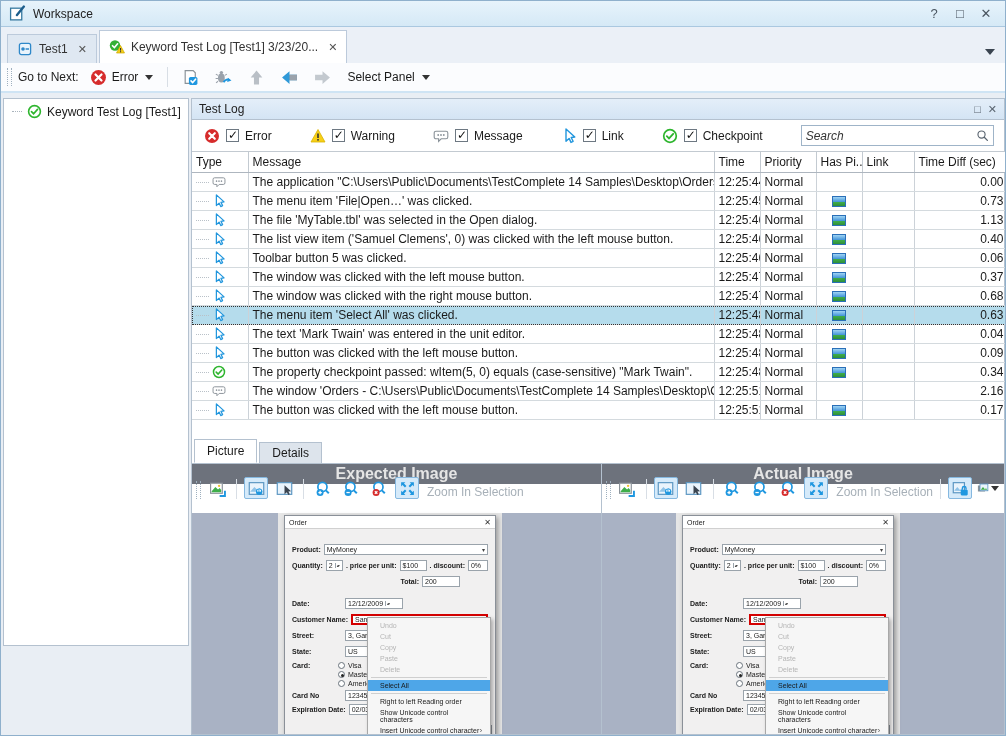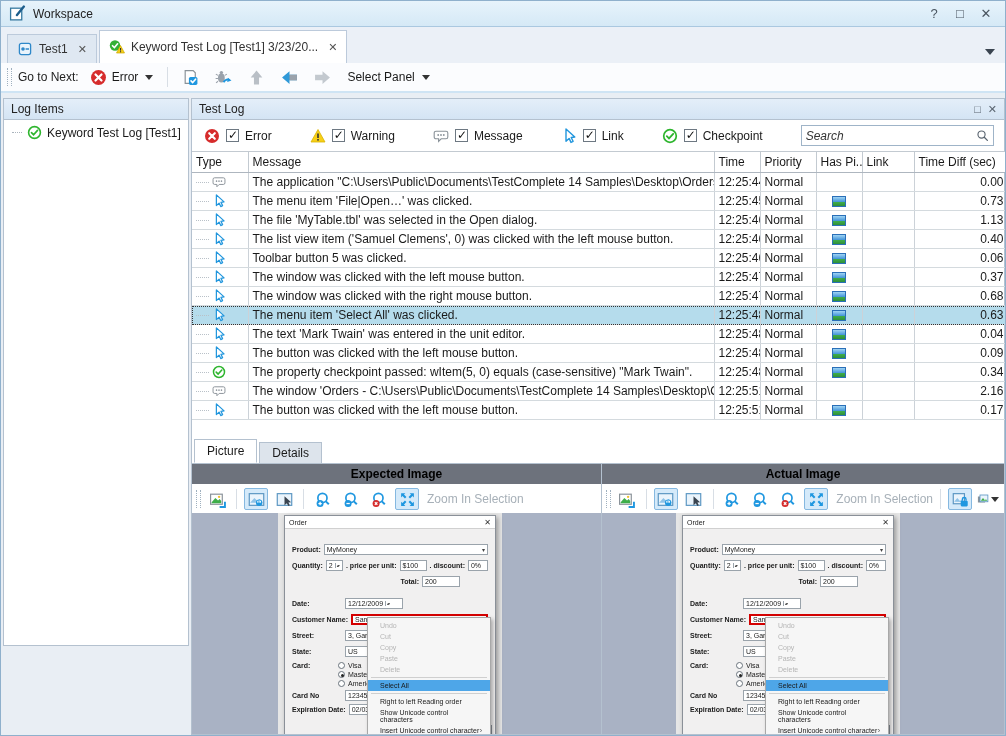--- a/index.html
+++ b/index.html
@@ -96,22 +96,22 @@
   .pictabs { position:absolute; left:0; right:0; top:340px; height:24px; display:flex; align-items:flex-end; padding-left:2px; }
   .ptab { height:21px; padding:0 12px; display:flex; align-items:center; background:#dde4ec;
           border:1px solid #b4c1cf; border-bottom:none; margin-right:2px; font-size:12px; }
   .ptab.active { height:24px; background:#fff; border-bottom:1px solid #fff; z-index:2; }
 
   
   .imgrow { position:absolute; left:0; right:0; top:364px; bottom:0; display:flex; border-top:1px solid #b4c1cf; }
   .imgpanel { position:relative; overflow:hidden; border-right:1px solid #b4c1cf; }
   .imgpanel.expected { width:410px; }
   .imgpanel.actual { flex:1; border-right:none; }
-  .img-header { height:20px; background:#6d727c; color:#000000; font-weight:bold; text-align:center; line-height:20px; font-size:12px; }
-  .img-toolbar { height:29px; background:#fff; display:flex; align-items:center; gap:4px; padding:15px 4px; border-bottom:1px solid #d4dade; }
+  .img-header { height:20px; background:#6d727c; color:#e5e5e5; font-weight:bold; text-align:center; line-height:20px; font-size:16px; }
+  .img-toolbar { height:29px; background:#fff; display:flex; align-items:flex-end; gap:4px; padding:15px 4px; border-bottom:1px solid #d4dade; }
   .itb { width:24px; height:22px; display:flex; align-items:center; justify-content:center; border:1px solid transparent; border-radius:2px; }
   .itb svg { width:17px; height:17px; }
   .itb.active { background:#d5eafa; border-color:#85b8e0; }
   .zoom-sel-label { color:#a7b0b8; font-size:12px; margin-left:4px; white-space:nowrap; }
   .img-area { position:absolute; top:49px; left:0; right:0; bottom:0; background:#a9b2c4; }
   .backing-strip { position:absolute; top:0; bottom:0; background:#e6e6e6; }
 
   
   .odialog { position:absolute; width:212px; height:260px; background:#f1f0f0; border:1px solid #8a9098;
              box-shadow:2px 2px 5px rgba(0,0,0,.35); font-size:7px; }
@@ -345,23 +345,20 @@
   <div class="tb-btn">
     <span>Select Panel</span>
     <span class="caret"></span>
   </div>
 </div>
 
 <div class="content">
 
   <div class="left-col">
     <div class="panel logitems-panel">
-      <div class="panel-header">
-        <span>Log Items</span>
-      </div>
       <div class="tree-item">
         <span class="tree-dots"></span>
         <svg style="width:15px;height:15px">
             <use href="#sym-checkc"></use>
           </svg>
         <span>Keyword Test Log [Test1]</span>
       </div>
     </div>
   </div>
 

